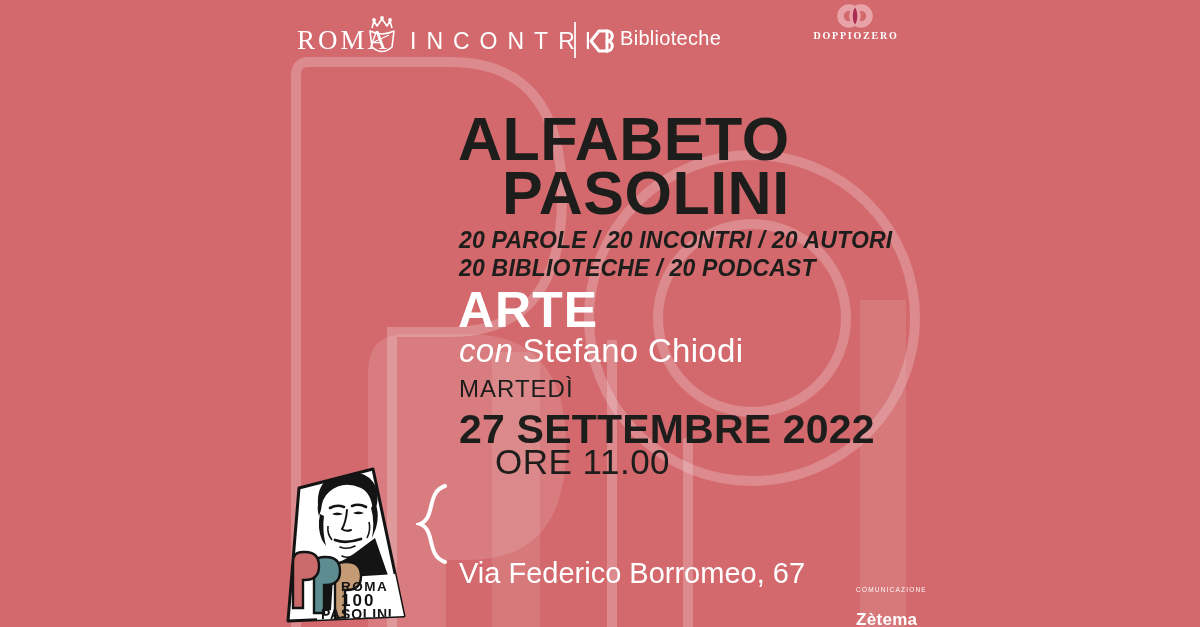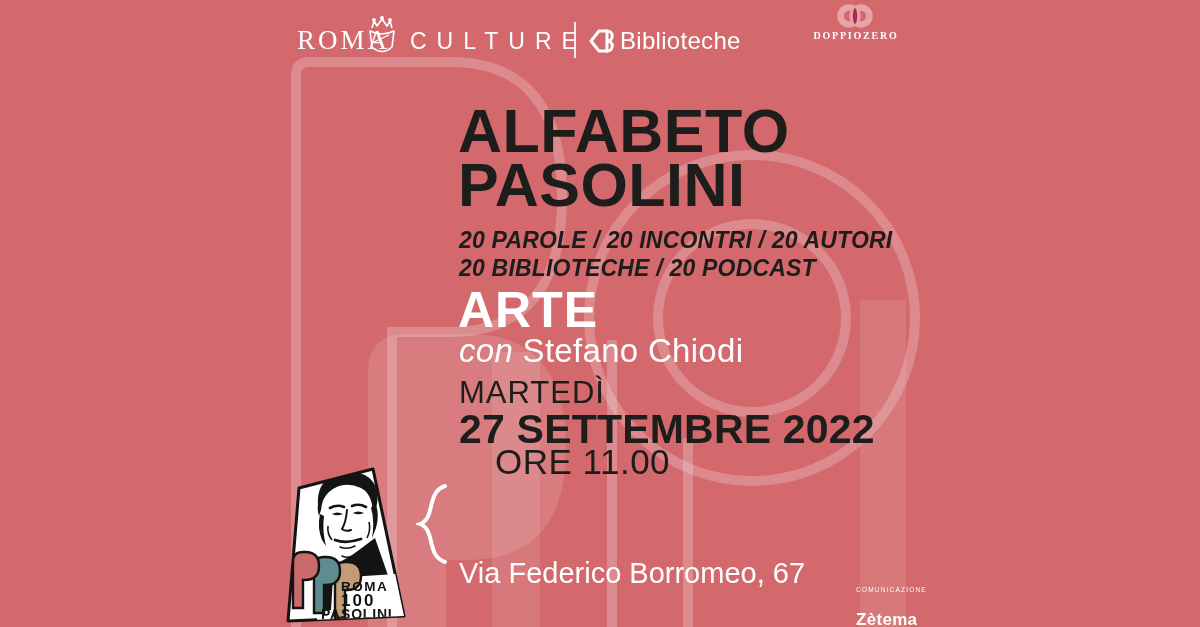--- a/index.html
+++ b/index.html
@@ -13,38 +13,38 @@
   svg{display:block;}
   
   .hdr-roma{
     left:297px;top:25px;color:#fff;font-family:"Liberation Serif",serif;
     font-size:27px;letter-spacing:3px;font-weight:400;
   }
   .hdr-culture{
     left:410px;top:28px;color:#fff;font-size:23px;letter-spacing:10px;font-weight:400;
   }
   .hdr-divider{left:574px;top:22px;width:2px;height:36px;background:rgba(255,255,255,.85);}
-  .hdr-bibl-text{left:620px;top:27px;color:#fff;font-size:24px;font-weight:500;letter-spacing:.3px;}
+  .hdr-bibl-text{left:620px;top:27px;color:#fff;font-size:20px;font-weight:500;letter-spacing:.3px;}
   .hdr-dz-text{
     left:800px;top:30px;width:112px;text-align:center;color:#fff;
     font-family:"Liberation Serif",serif;font-size:10px;letter-spacing:1.8px;font-weight:600;
   }
   
   .title{
-    left:458px;top:104px;color:var(--text_dark,#1d1d1b);
-    font-size:61px;font-weight:700;line-height:54px;letter-spacing:.5px;
+    left:458px;top:112px;color:var(--text_dark,#1d1d1b);
+    font-size:61px;font-weight:700;line-height:54px;letter-spacing:.5px;text-align:right;
   }
   .subtitle{
     left:459px;top:226px;color:var(--text_dark,#1d1d1b);
     font-size:23px;font-weight:700;font-style:italic;line-height:28px;letter-spacing:.2px;
   }
   .topic{left:458px;top:281px;color:#fff;font-size:50px;font-weight:700;letter-spacing:1px;}
   .speaker{left:459px;top:332px;color:#fff;font-size:33px;font-weight:300;letter-spacing:.3px;}
   .speaker .pfx{font-style:italic;}
-  .day  {left:459px;top:375px;color:var(--text_dark,#1d1d1b);font-size:31px;font-weight:400;letter-spacing:1px;}
+  .day  {left:459px;top:375px;color:var(--text_dark,#1d1d1b);font-size:24px;font-weight:400;letter-spacing:1px;}
   .date {left:459px;top:406px;color:var(--text_dark,#1d1d1b);font-size:41px;font-weight:800;letter-spacing:.2px;}
   .time {left:459px;top:442px;color:var(--text_dark,#1d1d1b);font-size:35px;font-weight:400;letter-spacing:.5px;margin-left:36px;}
   .venue1{left:459px;top:481px;color:#fff;font-size:31px;font-weight:400;}
   .venue2{left:459px;top:515px;color:#fff;font-size:31px;font-weight:400;}
   .address{left:459px;top:557px;color:#fff;font-size:29px;font-weight:400;}
   
   .credits{left:856px;top:586px;color:#fff;}
   .credits .label{font-size:6.5px;letter-spacing:1.2px;opacity:.95;}
   .credits .agency{font-size:17px;font-weight:700;letter-spacing:.3px;margin-top:17px;}
   .credits .sub{font-size:5.5px;letter-spacing:.6px;margin-left:22px;margin-top:-2px;opacity:.95;}
@@ -73,21 +73,21 @@
     <g stroke="#fff" fill="none" stroke-width="1.6" stroke-linejoin="round">
       <path d="M10,13 L12,6 L15,11 L20,4 L25,11 L28,6 L30,13"></path>
       <circle cx="12" cy="5" r="1.1" fill="#fff"></circle>
         <circle cx="20" cy="3" r="1.1" fill="#fff"></circle>
         <circle cx="28" cy="5" r="1.1" fill="#fff"></circle>
       <path d="M8,16 Q20,22 32,16 L30,32 Q20,41 10,32 Z"></path>
       <path d="M12,27 L27,20" stroke-width="1.2"></path>
     </g>
   </svg>
 
-  <div class="abs hdr-culture">CULTURE</div>
+  <div class="abs hdr-culture">INCONTRI</div>
 
   <div class="abs hdr-divider"></div>
 
   <svg class="abs" style="left:586px;top:26px;" width="30" height="30" viewBox="0 0 30 30">
     <g stroke="#fff" fill="none" stroke-width="3" stroke-linejoin="round" stroke-linecap="round">
       <path d="M21,5 H13 L5,15 L13,25 H21"></path>
       <path d="M21,5 C28,5 28,15 21,15 C28,15 28,25 21,25"></path>
       <path d="M21,5 V25"></path>
     </g>
   </svg>

